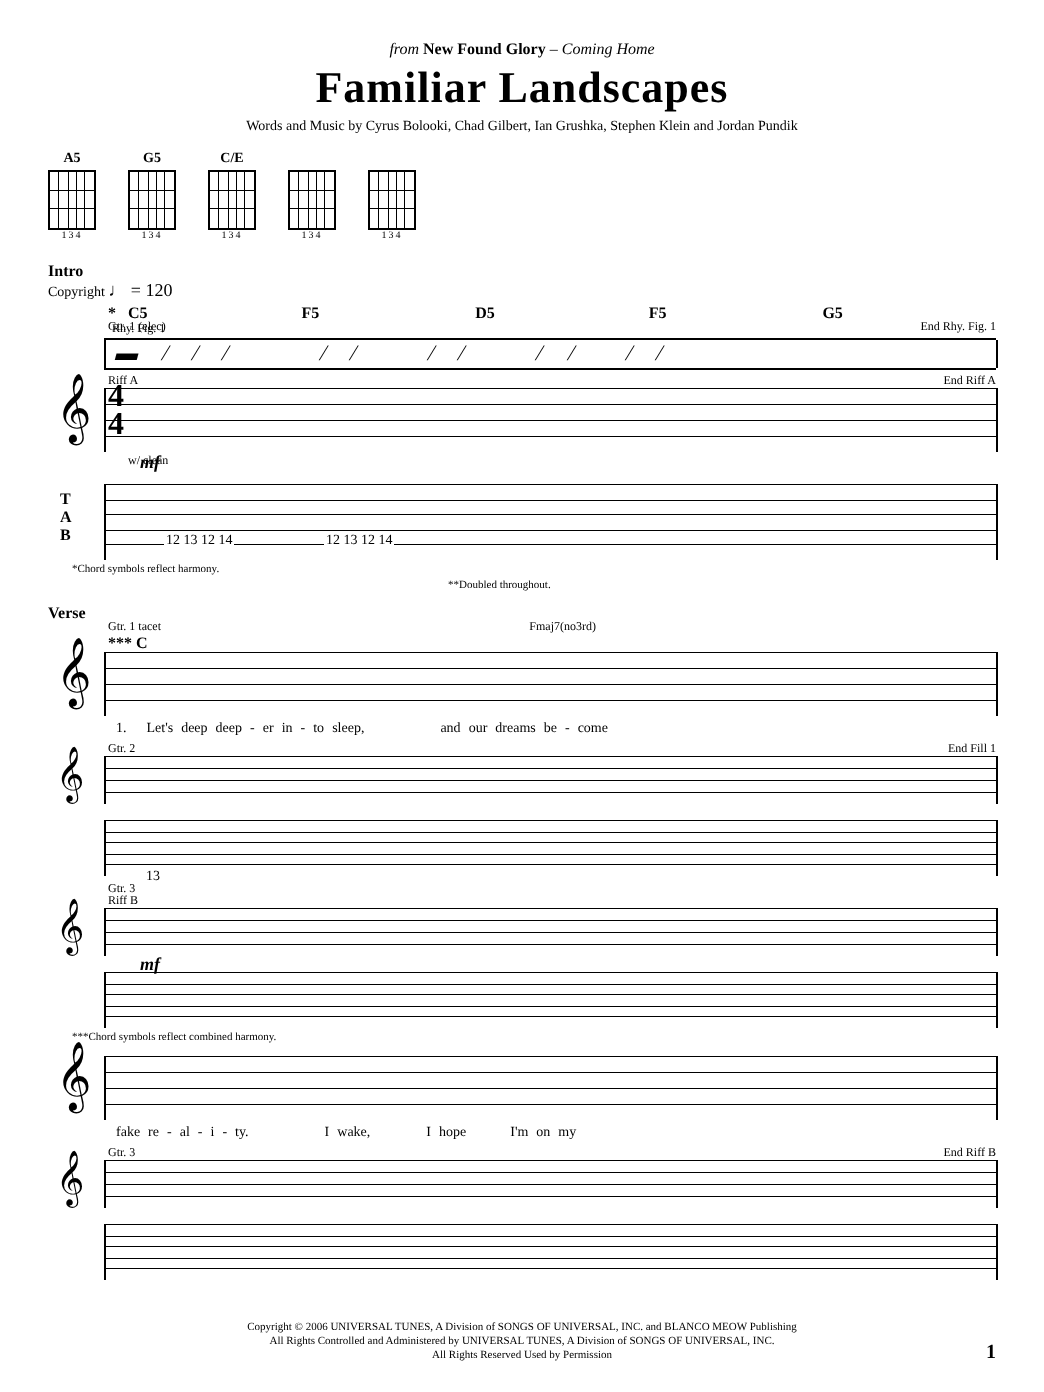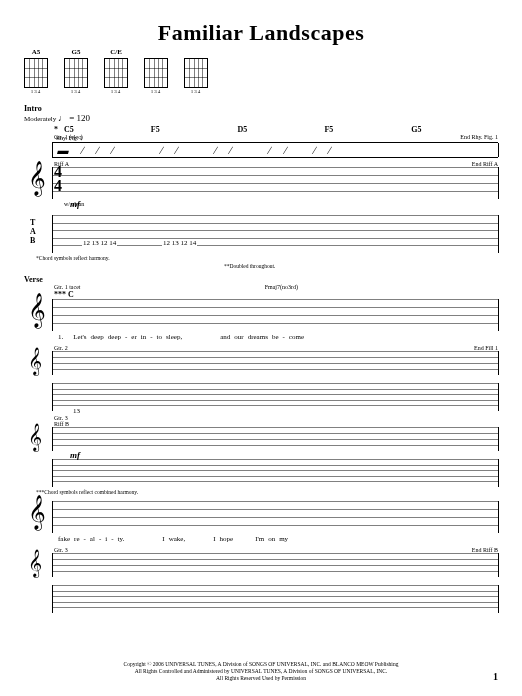--- a/index.html
+++ b/index.html
@@ -77,21 +77,28 @@
   .lyrics span { white-space: nowrap; }
   .lyric-num { margin-right: 6px; }
 
   .footer { position:absolute; bottom:14px; left:0; right:0; text-align:center; font-size:5.5px; line-height:1.3; }
   .page-num { position:absolute; bottom:14px; right:24px; font-size:10px; font-weight:bold; }
 </style>
 </head>
 <body>
 
 <div class="header">
+  <div class="from-line">
+    <span>from</span>
+    <span class="band">New Found Glory</span>
+    <span>–</span>
+    <span class="album">Coming Home</span>
+  </div>
   <h1 class="title">Familiar Landscapes</h1>
+  <div class="credits">Words and Music by Cyrus Bolooki, Chad Gilbert, Ian Grushka, Stephen Klein and Jordan Pundik</div>
 
   <div class="chord-row">
     <div class="chord-diagram">
       <div class="chord-name">A5</div>
       <div class="fretboard"></div>
       <div class="fret-nums">134</div>
     </div>
     <div class="chord-diagram">
       <div class="chord-name">G5</div>
       <div class="fretboard"></div>
@@ -110,21 +117,21 @@
     <div class="chord-diagram">
       <div class="chord-name">&nbsp;</div>
       <div class="fretboard"></div>
       <div class="fret-nums">134</div>
     </div>
   </div>
 </div>
 
 <div class="section-label">Intro</div>
 <div class="tempo-line">
-  <span>Moderately</span>
+  <span>Copyright</span>
   <span class="note">♩ = 120</span>
 </div>
 
 <div class="staff-block">
   <div class="chord-labels">
     <span style="flex:0 0 10px">*</span>
     <span>C5</span>
     <span>F5</span>
     <span>D5</span>
     <span>F5</span>

